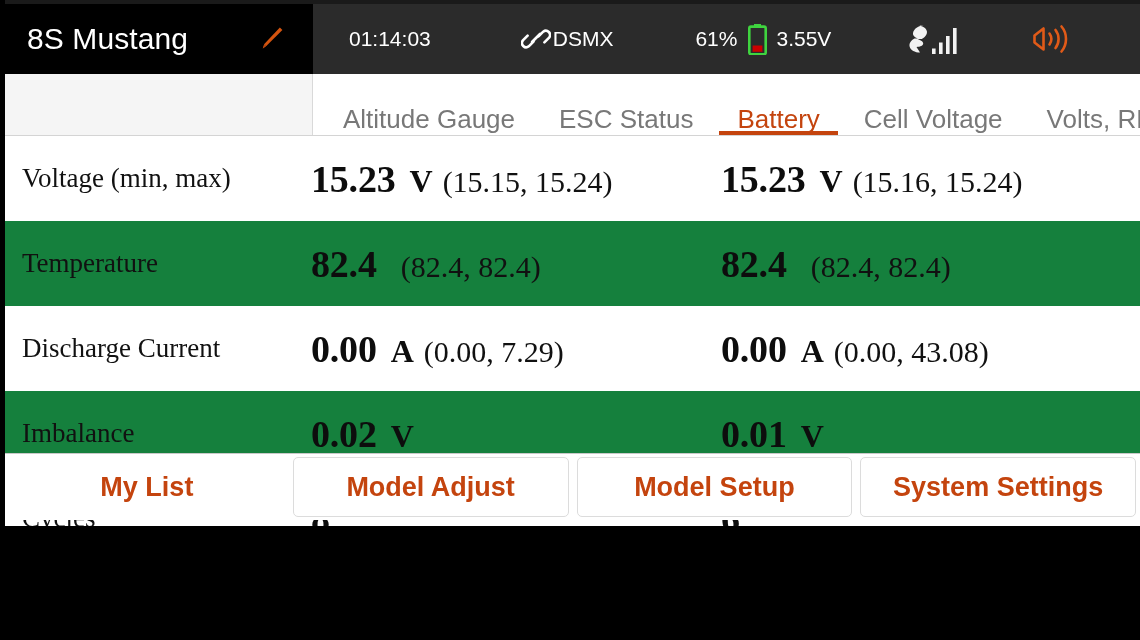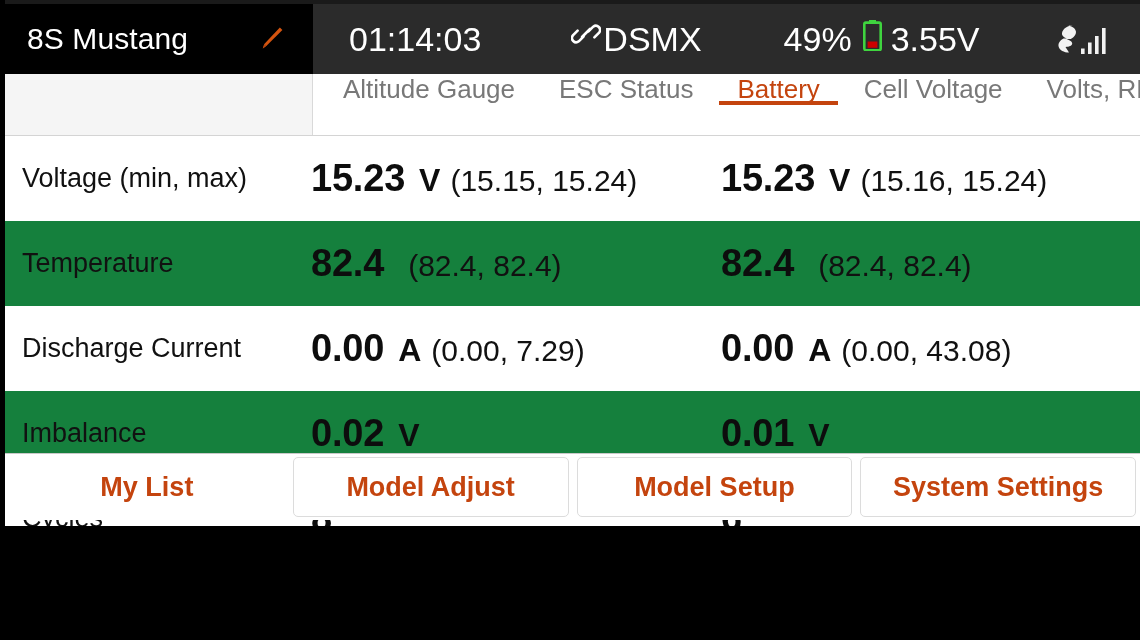--- a/index.html
+++ b/index.html
@@ -59,24 +59,24 @@
     display: flex;
     align-items: center;
     background: #2b2b2b;
     border-top: 4px solid #1a1a1a;
     box-sizing: border-box;
     padding-left: 18px;
     padding-right: 14px;
   }
   .status-item {
     color: #ffffff;
-    font-size: 34px;
-    white-space: nowrap;
-    display: flex;
-    align-items: flex-start;
+    font-size: 21px;
+    white-space: nowrap;
+    display: flex;
+    align-items: center;
   }
   .s-time { margin-left: 18px; }
   .s-proto { margin-left: 90px; }
   .s-batt  { margin-left: 82px; }
   .s-sig   { margin-left: 76px; }
   .s-vol   { margin-left: 58px; }
 
   .link-icon { width: 30px; height: 28px; margin-right: 2px; display:block; }
   .batt-icon { width: 19px; height: 31px; margin: 0 9px 0 11px; display:block; }
   .sig-icon  { width: 62px; height: 32px; display:block; }
@@ -94,21 +94,21 @@
   .tab-spacer {
     width: 308px;
     min-width: 308px;
     background: #f5f5f5;
     border-right: 1px solid #d9d9d9;
     box-sizing: border-box;
   }
   .tabs {
     flex: 1;
     display: flex;
-    align-items: flex-start;
+    align-items: flex-end;
     overflow: hidden;
     padding-left: 8px;
   }
   .tab {
     display: flex;
     align-items: center;
     justify-content: center;
     padding: 0 22px;
     font-size: 26px;
     color: #787878;
@@ -125,20 +125,21 @@
     left: 4px;
     right: 4px;
     bottom: 0;
     height: 4px;
     background: #c4440e;
   }
 
   
   .rows {
     width: 100%;
+    font-family: Liberation Serif, serif;
   }
   .row {
     display: flex;
     align-items: center;
     height: 85px;
     box-sizing: border-box;
     background: #ffffff;
   }
   .row.alt { background: #15803d; }
   .row-label {
@@ -237,21 +238,21 @@
               <path d="M12.5 16.6 L7.8 21.3 a4.2 4.2 0 0 1 -5.9 -5.9 L6.6 10.7"></path>
               <path d="M17.5 11.4 L22.2 6.7 a4.2 4.2 0 0 1 5.9 5.9 L23.4 17.3"></path>
               <path d="M11.0 17.0 L19.0 9.0"></path>
             </g>
           </svg>
         </span>
         <span>DSMX</span>
       </div>
 
       <div class="status-item s-batt">
-        <span>49%</span>
+        <span>61%</span>
         <span>
           <svg class="batt-icon" viewBox="0 0 19 31" aria-hidden="true">
             <rect x="6" y="0" width="7" height="3" fill="#3fd43f"></rect>
             <rect x="1.3" y="2.6" width="16.4" height="27.6" rx="1.6" fill="none" stroke="#3fd43f" stroke-width="2.6"></rect>
             <rect x="4.6" y="21.5" width="9.8" height="6.3" fill="#cc0000"></rect>
           </svg>
         </span>
         <span>3.55V</span>
       </div>
 

